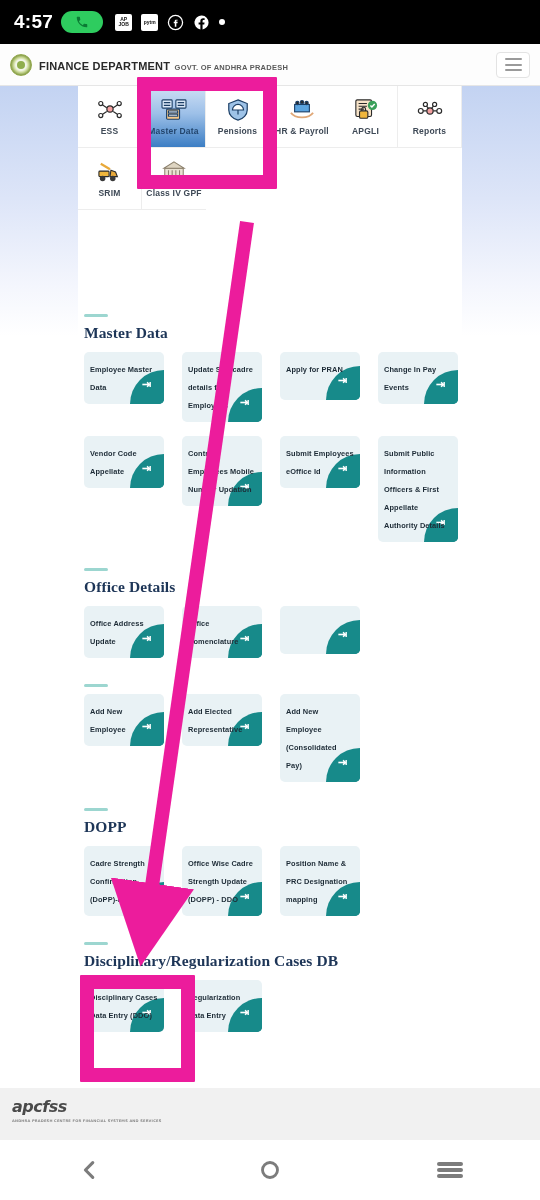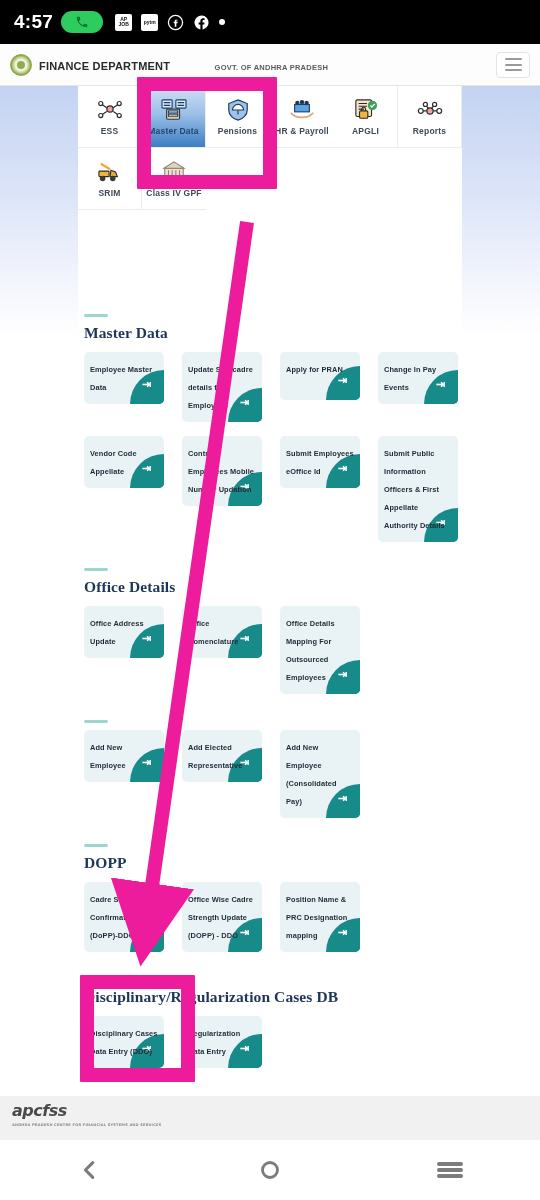--- a/index.html
+++ b/index.html
@@ -51,21 +51,21 @@
     display:flex; align-items:center; padding:0 10px;
   }
   .brand{ display:flex; align-items:center; gap:7px; }
   .brand-seal{
     width:22px; height:22px; border-radius:50%;
     background:radial-gradient(circle at 50% 50%, #f2f6e8 38%, #cddb9b 52%, #8aa14a 70%, #6d8440 100%);
     border:1.5px solid #93a84f; display:flex; align-items:center; justify-content:center;
   }
   .brand-seal .core{ width:8px; height:8px; border-radius:50%; background:#8fae4d; }
   .brand-txt .l1{ font-size:11px; font-weight:700; color:#2a2a2a; letter-spacing:.2px; line-height:12px; }
-  .brand-txt .l2{ font-size:7.5px; font-weight:700; color:#5a5a5a; letter-spacing:.25px; line-height:9px;margin-left:40px; }
+  .brand-txt .l2{ font-size:7.5px; font-weight:700; color:#5a5a5a; letter-spacing:.25px; line-height:9px; }
   .burger{
     margin-left:auto; width:34px; height:26px; border:1px solid #e3e3e3; border-radius:4px;
     background:#fff; display:flex; flex-direction:column; align-items:center; justify-content:center; gap:3.5px;
   }
   .burger i{ width:17px; height:2px; background:#9a9a9a; display:block; border-radius:1px; }
 
   
   .page{ position:absolute; left:0; top:86px; width:540px; bottom:96px; background:#fff; overflow:hidden; }
   .side-l, .side-r{
     position:absolute; top:0; width:78px; height:250px;
@@ -127,21 +127,21 @@
   .sec + .sec{ margin-top:12px; }
 
   
   .anno{ position:absolute; left:0; top:0; width:540px; height:1200px; pointer-events:none; z-index:50; }
   .hl-box{ position:absolute; border:14px solid #ec1c9c; border-radius:1px; }
   #hl-masterdata{ left:137px; top:77px; width:140px; height:112px; }
   #hl-disc{ left:80px; top:975px; width:115px; height:107px; }
 
   
   .footer{
-    position:absolute; left:0; bottom:60px; width:540px; height:44px;
+    position:absolute; left:0; bottom:60px; width:540px; height:52px;
     background:#f1f1f1; display:flex; align-items:center; padding-left:12px;
   }
   .apcfss{
     font-family:"DejaVu Sans", sans-serif; font-size:16px; font-weight:700;
     color:#4a4a4a; letter-spacing:-.5px; font-style:italic; line-height:15px;
   }
   .apcfss small{ display:block; font-size:3.6px; letter-spacing:.2px; color:#8a8a8a; font-style:normal; }
 
   
   .navbar{
@@ -327,21 +327,21 @@
           <div class="card"><span class="nub"></span><span class="corner"></span><span class="ct">Submit Employees eOffice Id</span></div>
           <div class="card"><span class="nub"></span><span class="corner"></span><span class="ct">Submit Public Information Officers &amp; First Appellate Authority Details</span></div>
         </div>
       </div>
       <div class="sec">
         <div class="sec-rule"></div>
         <div class="sec-title">Office Details</div>
         <div class="cards">
           <div class="card"><span class="nub"></span><span class="corner"></span><span class="ct">Office Address Update</span></div>
           <div class="card"><span class="nub"></span><span class="corner"></span><span class="ct">Office Nomenclature</span></div>
-          <div class="card"><span class="nub"></span><span class="corner"></span><span class="ct">Office Details Mapping For Outsourced Employees</span></div>
+          <div class="card"><span class="nub"></span><span class="corner"></span></div>
         </div>
       </div>
       <div class="sec">
         <div class="sec-rule"></div>
         <div class="cards">
           <div class="card"><span class="nub"></span><span class="corner"></span><span class="ct">Add New Employee</span></div>
           <div class="card"><span class="nub"></span><span class="corner"></span><span class="ct">Add Elected Representative</span></div>
           <div class="card"><span class="nub"></span><span class="corner"></span><span class="ct">Add New Employee (Consolidated Pay)</span></div>
         </div>
       </div>

